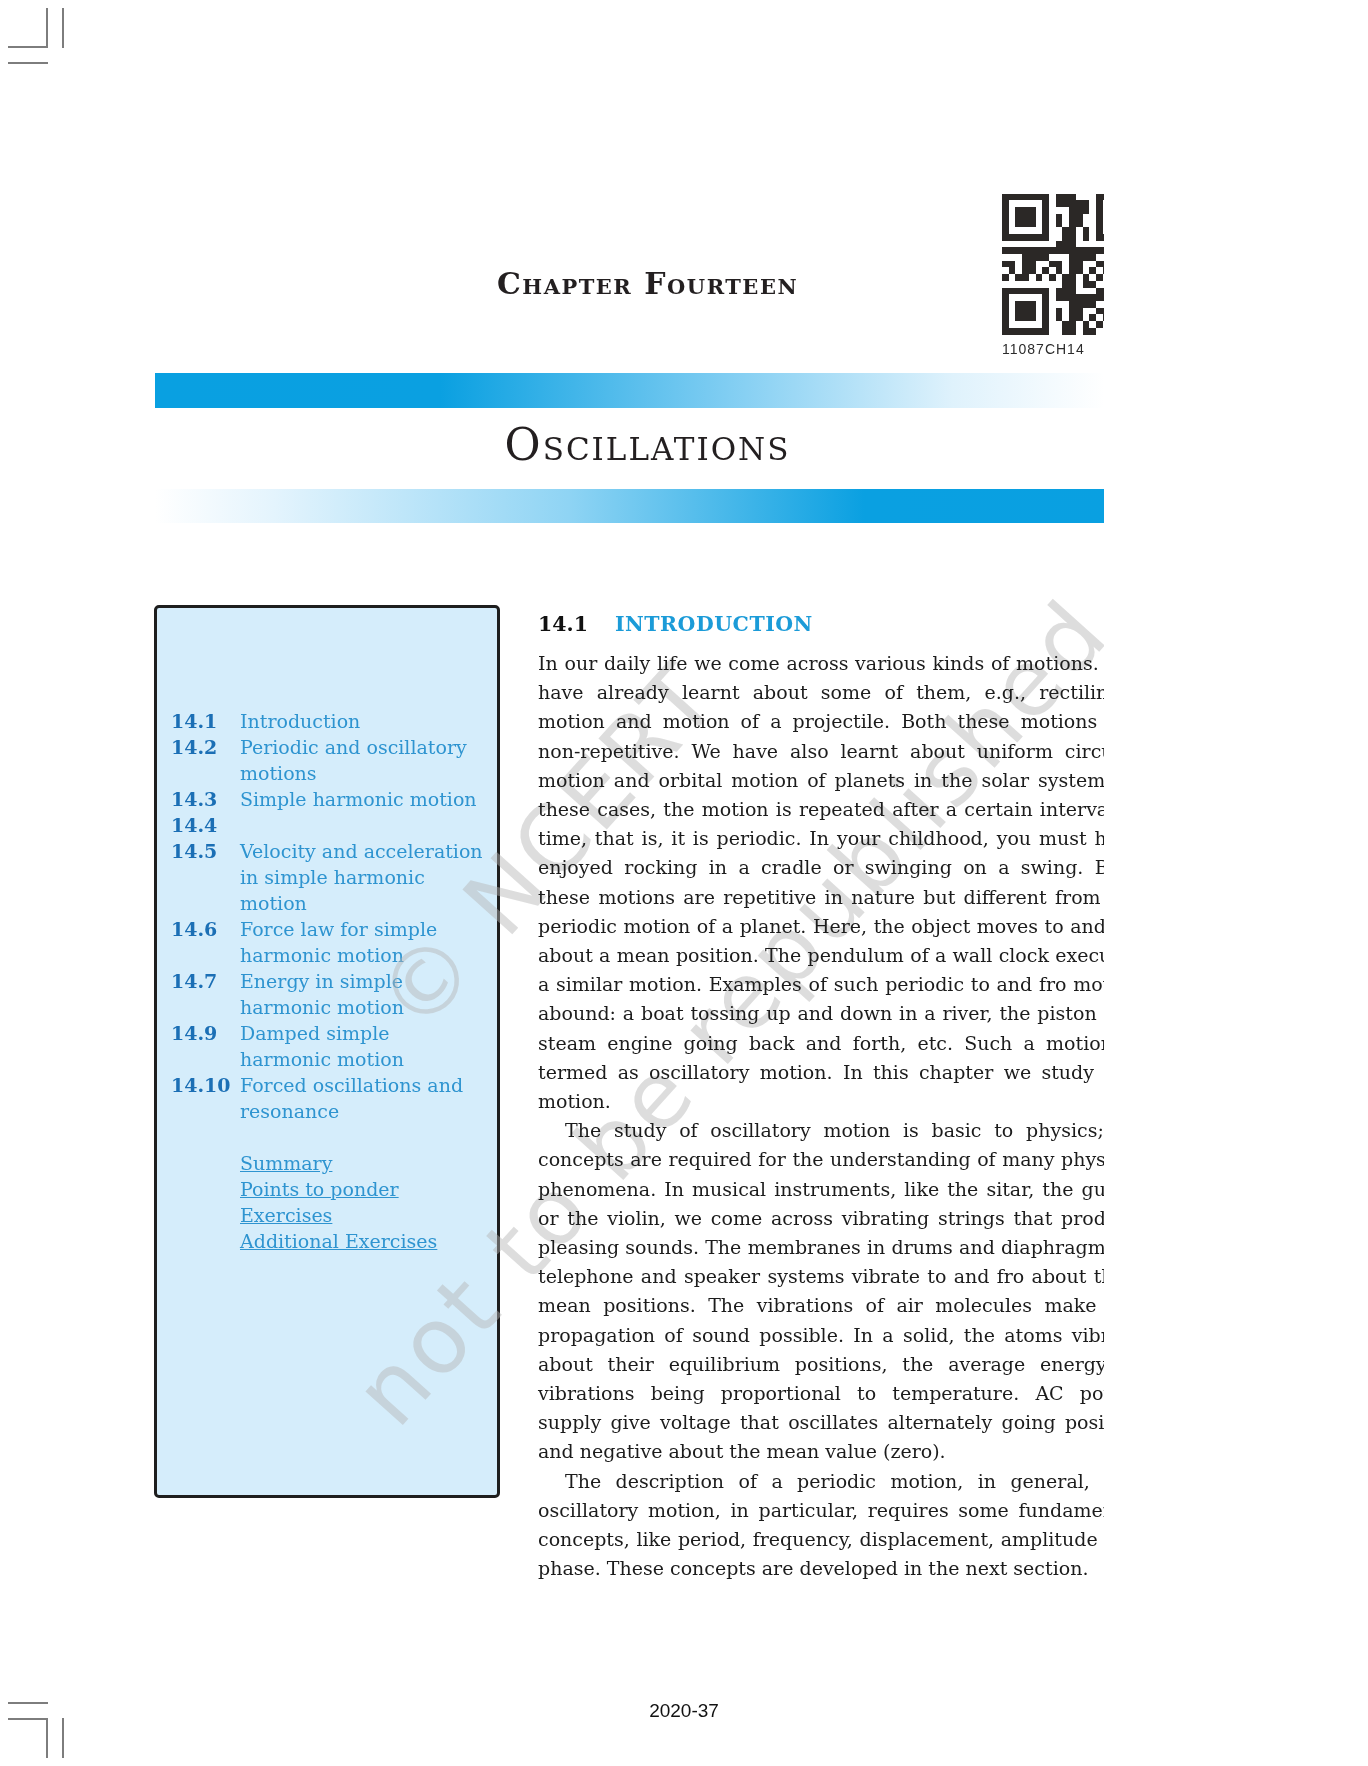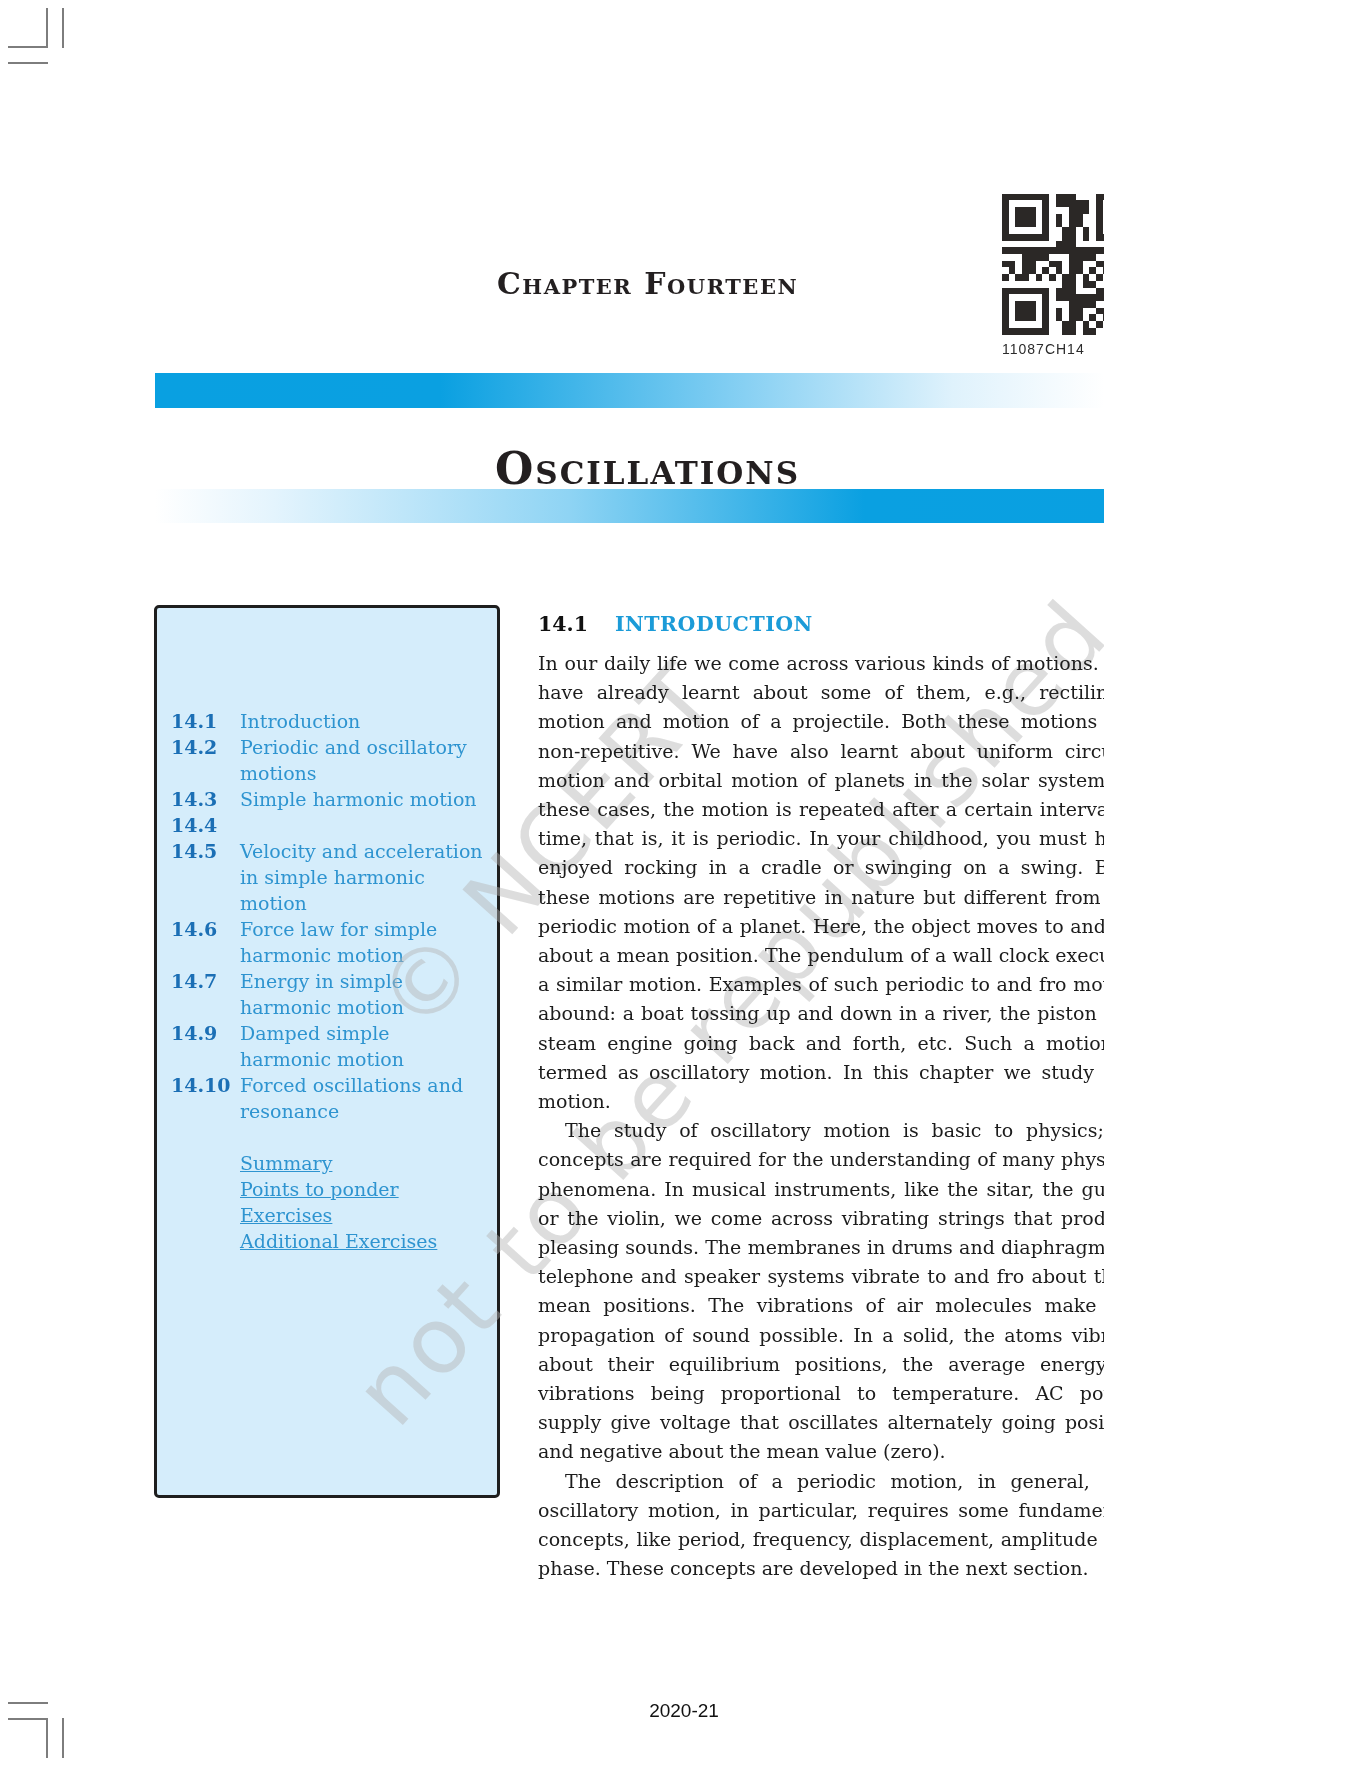--- a/index.html
+++ b/index.html
@@ -24,24 +24,23 @@
   
   .chapter-label{
     position:absolute;left:155px;top:266px;width:985px;
     text-align:center;
     font-variant:small-caps;font-weight:700;
     font-size:30px;letter-spacing:1.5px;color:#231F20;
   }
   .banner-title{
     position:absolute;left:155px;top:420px;width:985px;
     text-align:center;
-    font-variant:small-caps;font-weight:700;
+    font-variant:small-caps;font-weight:400;
     font-size:44px;letter-spacing:2px;color:#231F20;
     line-height:50px;
-    margin-top:24px;
   }
   
   .bar-top{
     position:absolute;left:155px;top:373px;width:950px;height:35px;
     background:linear-gradient(90deg,#09a0e1 0%,#0aa0e1 30%,#7fcdf2 60%,#dff2fc 84%,#ffffff 100%);
   }
   .bar-bottom{
     position:absolute;left:155px;top:489px;width:985px;height:34px;
     background:linear-gradient(90deg,#ffffff 0%,#e4f4fd 12%,#8fd4f4 42%,#0aa0e1 72%,#09a0e1 100%);
   }
@@ -365,14 +364,14 @@
     </div>
     <div class="body">
   <p>In our daily life we come across various kinds of motions. You have already learnt about some of them, e.g., rectilinear motion and motion of a projectile. Both these motions are non-repetitive. We have also learnt about uniform circular motion and orbital motion of planets in the solar system. In these cases, the motion is repeated after a certain interval of time, that is, it is periodic. In your childhood, you must have enjoyed rocking in a cradle or swinging on a swing. Both these motions are repetitive in nature but different from the periodic motion of a planet. Here, the object moves to and fro about a mean position. The pendulum of a wall clock executes a similar motion. Examples of such periodic to and fro motion abound: a boat tossing up and down in a river, the piston in a steam engine going back and forth, etc. Such a motion is termed as oscillatory motion. In this chapter we study this motion.</p>
 
   <p>The study of oscillatory motion is basic to physics; its concepts are required for the understanding of many physical phenomena. In musical instruments, like the sitar, the guitar or the violin, we come across vibrating strings that produce pleasing sounds. The membranes in drums and diaphragms in telephone and speaker systems vibrate to and fro about their mean positions. The vibrations of air molecules make the propagation of sound possible. In a solid, the atoms vibrate about their equilibrium positions, the average energy of vibrations being proportional to temperature. AC power supply give voltage that oscillates alternately going positive and negative about the mean value (zero).</p>
 
   <p>The description of a periodic motion, in general, and oscillatory motion, in particular, requires some fundamental concepts, like period, frequency, displacement, amplitude and phase. These concepts are developed in the next section.</p>
 </div>
   </div>
 
-  <div class="footer">2020-21</div>
+  <div class="footer">2020-37</div>
 </div>
 
 </body></html>

